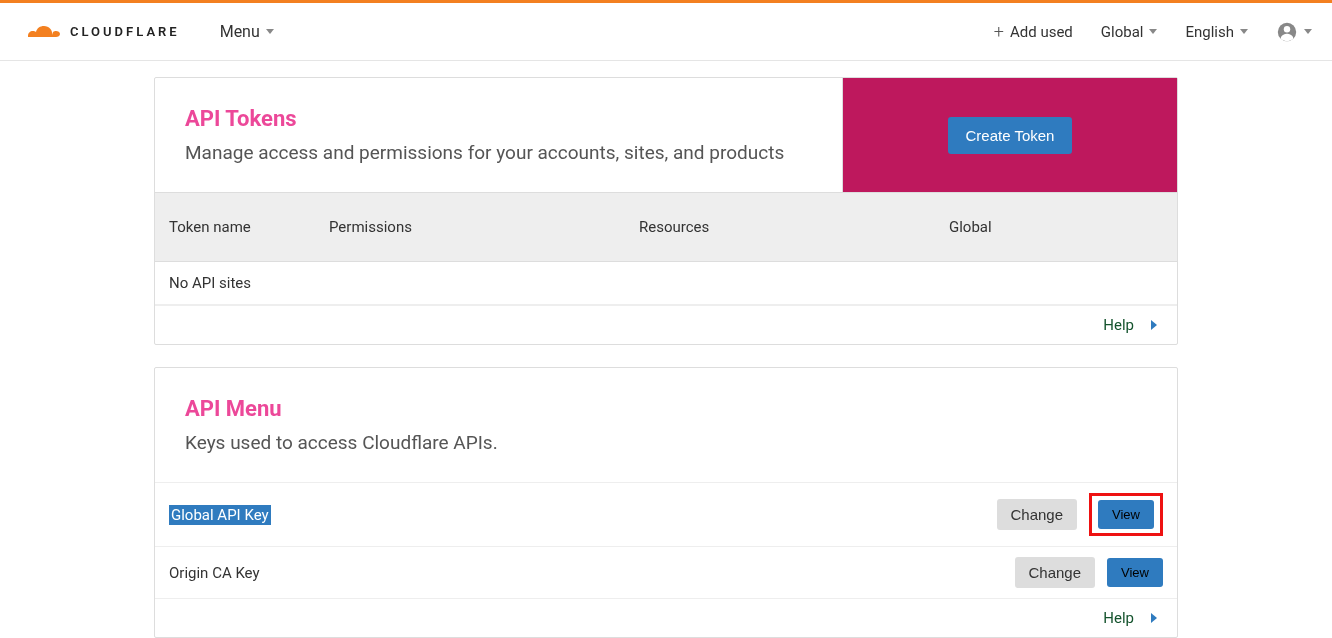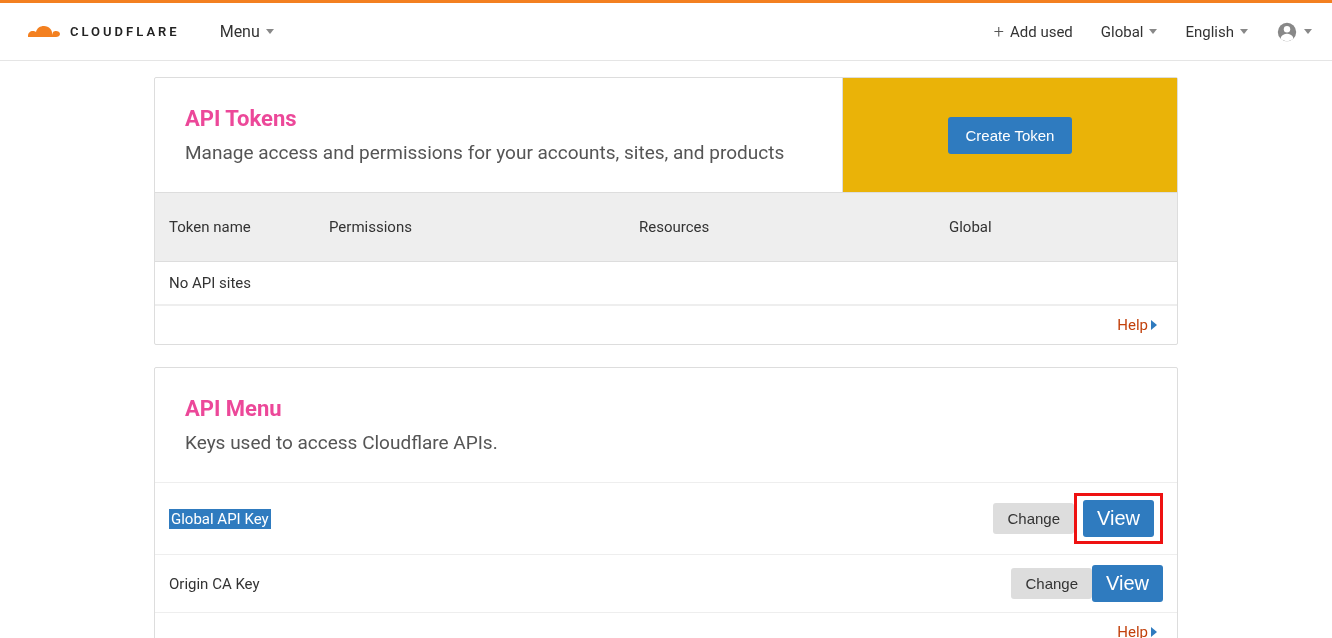--- a/index.html
+++ b/index.html
@@ -12,38 +12,38 @@
 .header-spacer{flex:1}
 .header-right{display:flex;align-items:center;gap:28px}
 .hdr-item{display:flex;align-items:center;gap:6px;font-size:15px;color:#333;cursor:pointer}
 .caret{display:inline-block;width:0;height:0;border-left:4px solid transparent;border-right:4px solid transparent;border-top:5px solid #888}
 .plus{font-size:18px;line-height:1;color:#555;font-weight:300}
 .user-ic{width:22px;height:22px}
 .content{max-width:1024px;margin:0 auto;padding:16px 0 30px 0}
 .card{border:1px solid #ddd;border-radius:2px;margin-bottom:22px}
 .card-head{display:flex}
 .card-head-left{flex:1;padding:28px 30px}
-.card-head-right{width:335px;background:#eab308;border-left:1px solid #ddd;display:flex;align-items:center;justify-content:center}
+.card-head-right{width:335px;background:#be185d;border-left:1px solid #ddd;display:flex;align-items:center;justify-content:center}
 h2{font-size:22px;font-weight:700;color:#ec4899;margin-bottom:10px}
 .sub{font-size:19px;color:#555}
 .btn-primary{background:#2f7bbf;color:#fff;border:none;padding:10px 18px;border-radius:3px;font-size:15px;cursor:pointer}
 .btn-gray{background:#ddd;color:#333;border:none;padding:7px 14px;border-radius:3px;font-size:15px;cursor:pointer}
-.btn-view{background:#2f7bbf;color:#ffffff;border:none;padding:7px 14px;border-radius:3px;font-size:20px;cursor:pointer}
+.btn-view{background:#2f7bbf;color:#000000;border:none;padding:7px 14px;border-radius:3px;font-size:13px;cursor:pointer}
 .tbl-head{display:flex;background:#eee;border-top:1px solid #ddd;border-bottom:1px solid #ddd;padding:25px 14px;font-size:15px;color:#333}
 .col-name{width:160px}
 .col-perm{width:310px}
 .col-res{width:310px}
 .col-status{flex:1}
 .tbl-row{padding:12px 14px;border-bottom:1px solid #eee;font-size:15px;color:#333}
 .help-row{display:flex;justify-content:flex-end;padding:10px 20px;border-top:1px solid #eee}
-.help-link{color:#c2410c;font-size:15px;cursor:pointer;display:flex;align-items:center;gap:3px}
+.help-link{color:#14532d;font-size:15px;cursor:pointer;display:flex;align-items:center;gap:17px}
 .chev-r{display:inline-block;width:0;height:0;border-top:5px solid transparent;border-bottom:5px solid transparent;border-left:6px solid #2f7bbf}
 .key-row{display:flex;align-items:center;padding:10px 14px;border-top:1px solid #eee}
 .key-name{flex:1;font-size:15px}
-.key-actions{display:flex;gap:0;align-items:center}
+.key-actions{display:flex;gap:12px;align-items:center}
 .highlight-box{border:3px solid #e11;padding:4px 6px;display:inline-flex}
 .selected{background:#2f7bbf;color:#fff;padding:1px 2px}
 </style>
 </head>
 <body>
 
 <div class="top-bar"></div>
 
 <div class="header">
   <div class="logo">

